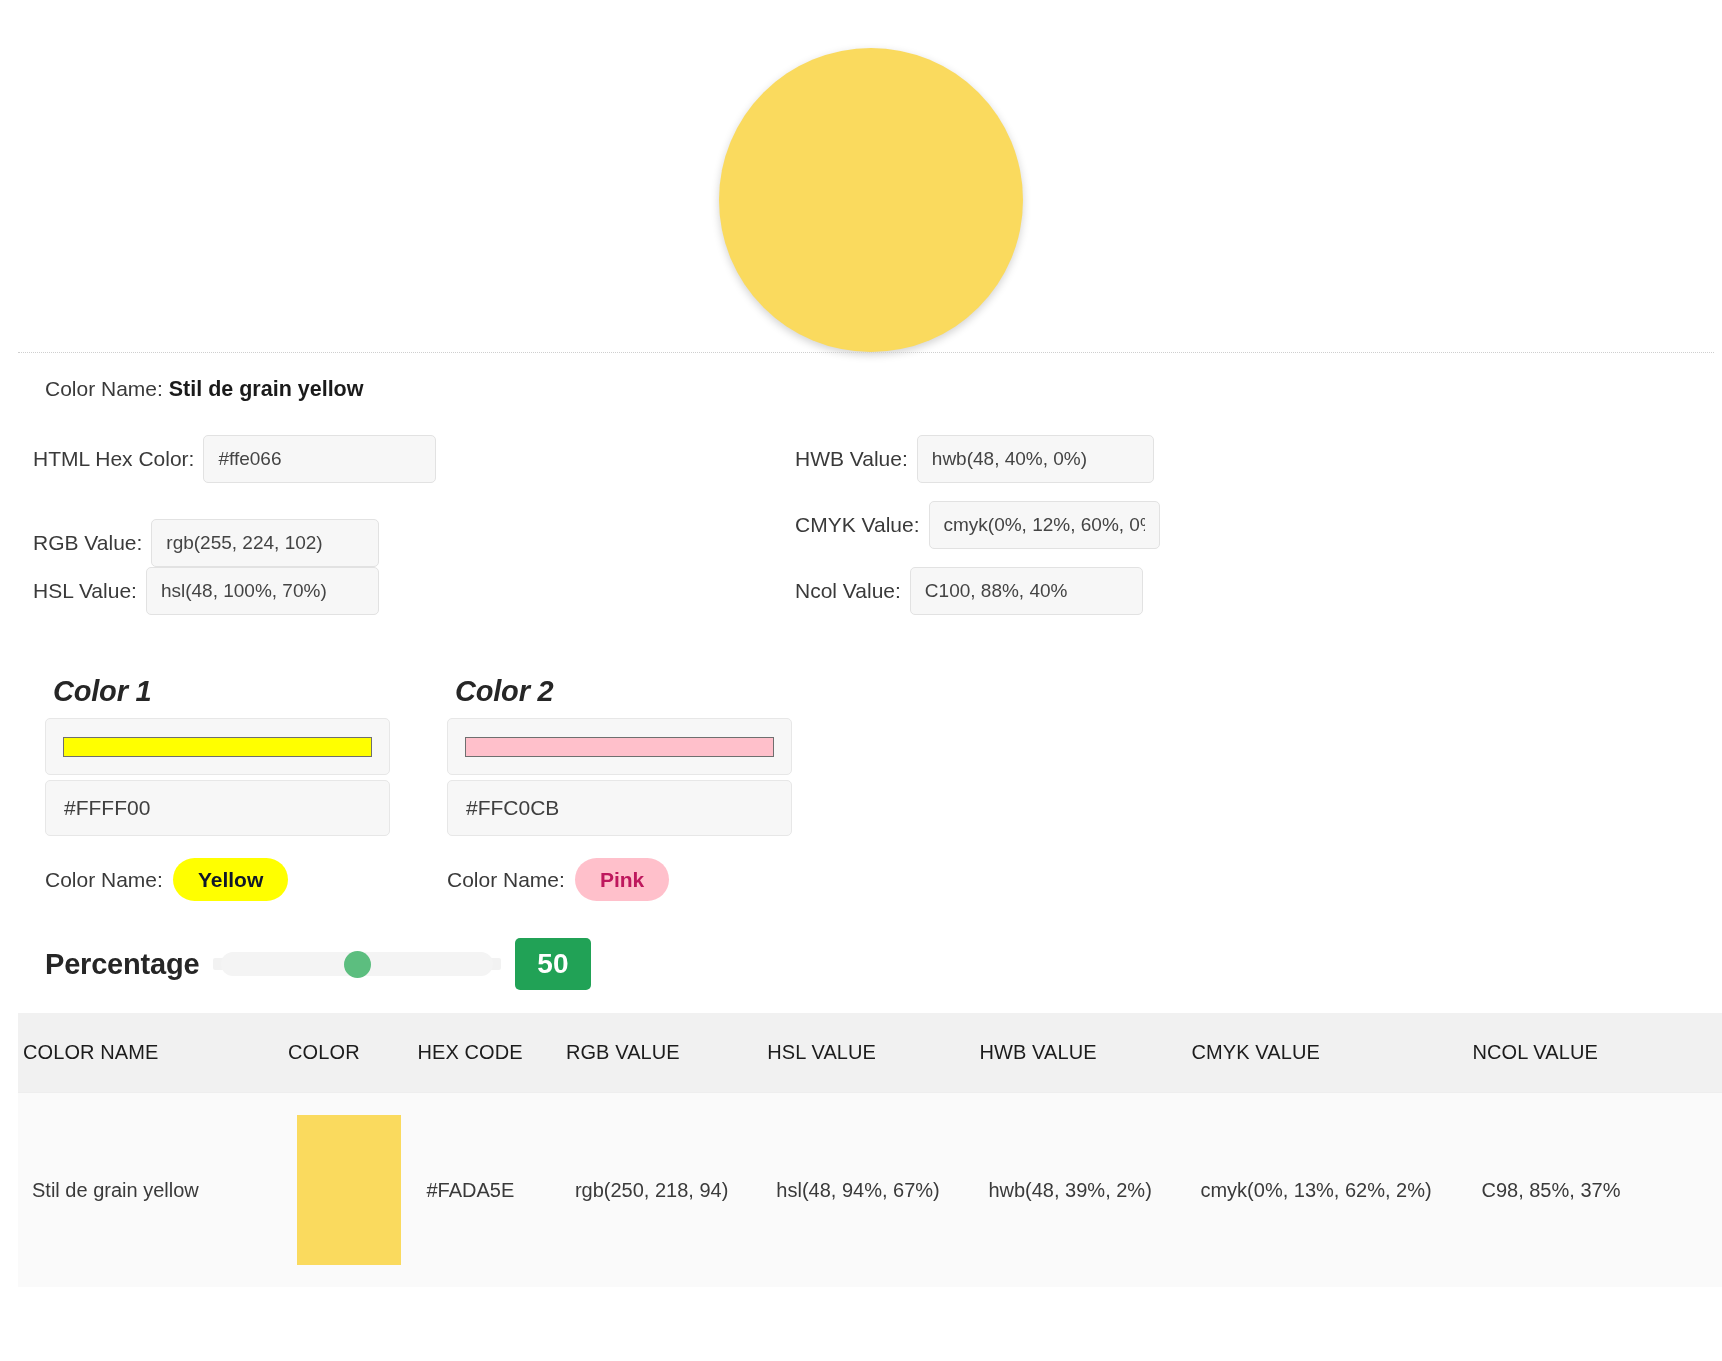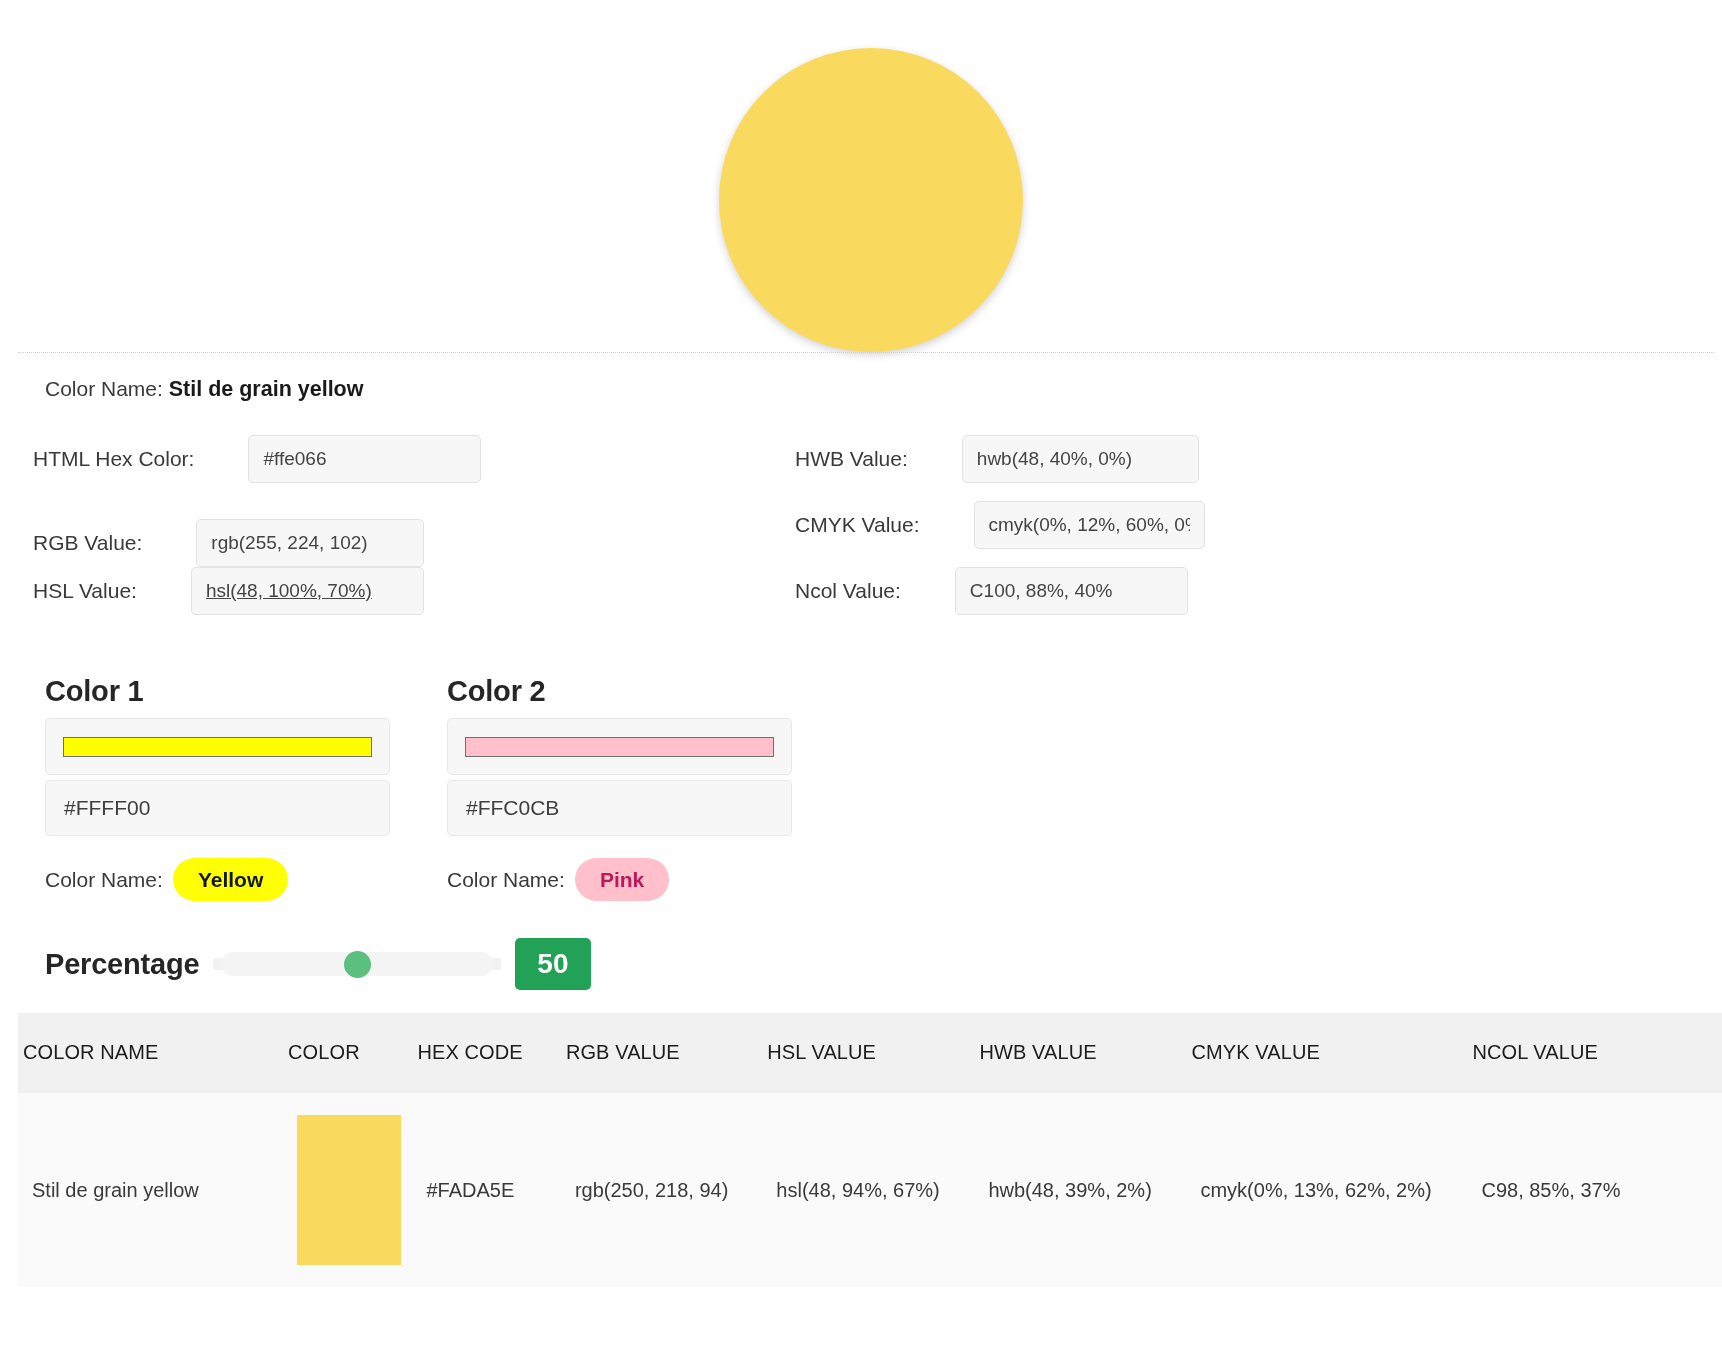--- a/index.html
+++ b/index.html
@@ -77,38 +77,37 @@
     background: #f7f7f7;
     border: 1px solid #e2e2e2;
     border-radius: 5px;
     height: 48px;
     display: flex;
     align-items: center;
     padding: 0 14px;
     font-size: 19px;
     color: #444;
     overflow: hidden;
-    margin-left: 45px;
   }
   .field-box span {
     display: block;
     white-space: nowrap;
     overflow: hidden;
   }
 
   #row-hex   { left: 33px;  top: 0px; }
   #row-rgb   { left: 33px;  top: 84px; }
   #row-hsl   { left: 33px;  top: 132px; }
   #row-hwb   { left: 795px; top: 0px; }
   #row-cmyk  { left: 795px; top: 66px; }
   #row-ncol  { left: 795px; top: 132px; justify-content: space-between; }
 
   #row-hex  .field-box { width: 233px; }
   #row-rgb  .field-box { width: 228px; }
-  #row-hsl  .field-box { width: 233px; text-decoration: underline; }
+  #row-hsl  .field-box { width: 233px; }
   #row-hwb  .field-box { width: 237px; }
   #row-cmyk .field-box { width: 231px; }
   #row-ncol .field-box { width: 233px; }
 
   
   .pickers {
     position: absolute;
     top: 675px;
     left: 0;
     width: 1722px;
@@ -117,22 +116,23 @@
     position: absolute;
     width: 345px;
   }
   #picker1 { left: 45px; }
   #picker2 { left: 447px; }
 
   .picker-title {
     font-size: 29px;
     font-weight: bold;
     color: #262626;
-    margin: 0 0 10px 0;
+    margin: 0 0 10px 8px;
     letter-spacing: -0.2px;
+    font-style: italic;
   }
   .swatch-box {
     background: #f7f7f7;
     border: 1px solid #e7e7e7;
     border-radius: 5px;
     height: 57px;
     display: flex;
     align-items: center;
     padding: 0 17px;
   }

